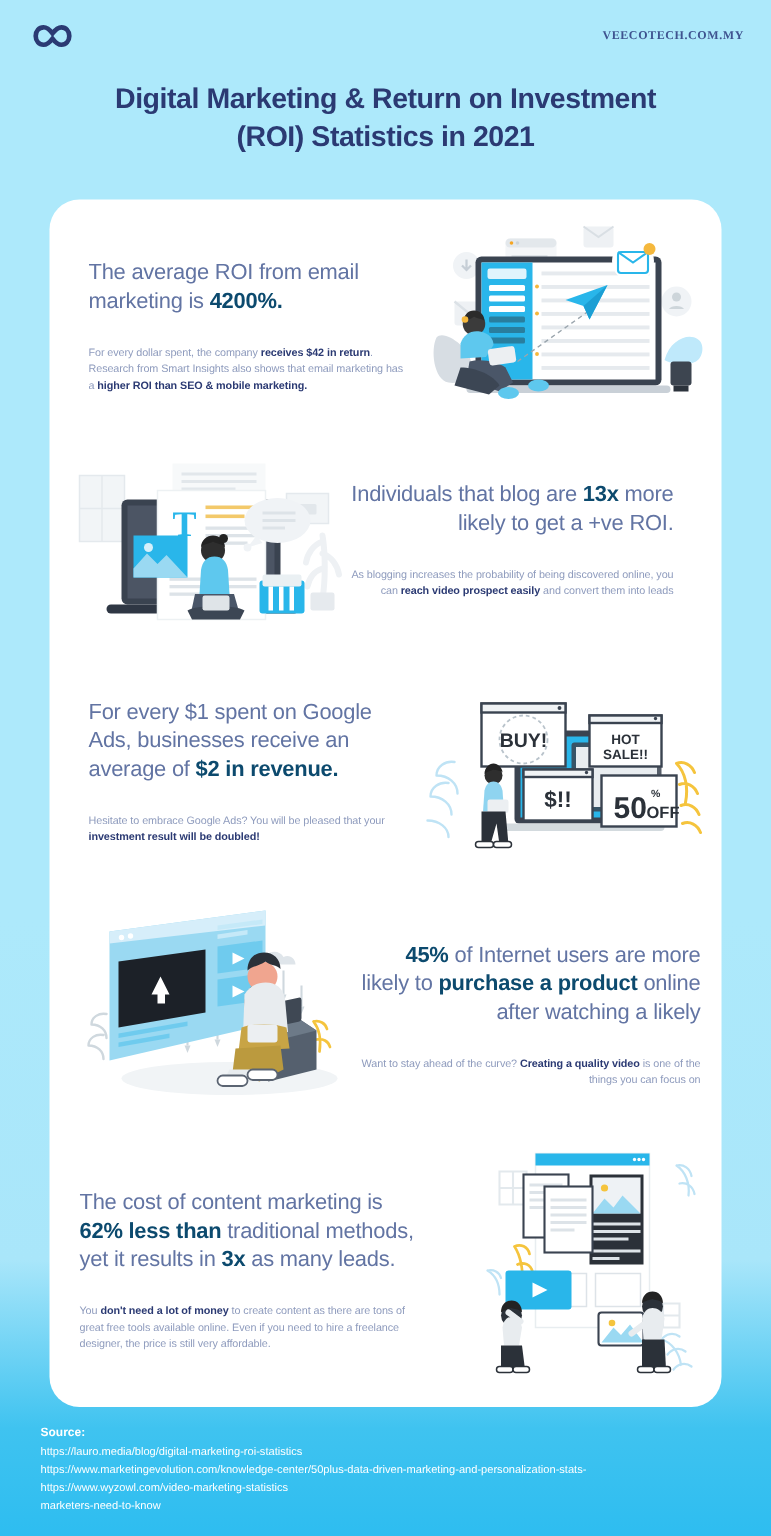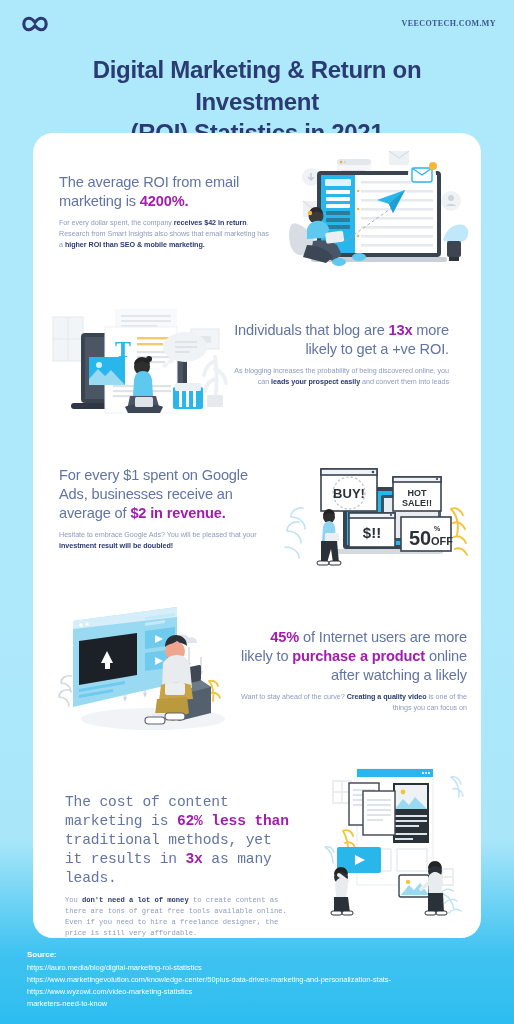--- a/index.html
+++ b/index.html
@@ -17,37 +17,37 @@
     position:absolute; left:20px; top:12px;
     font-size:26px; line-height:26px; font-weight:700;
     color:#2b3a73; letter-spacing:-1px;
   }
   .site-url {
     position:absolute; right:18px; top:19px;
     font-size:8px; letter-spacing:.4px; color:#3f5490; font-weight:600;font-family:Liberation Serif, serif;
   }
   .title {
     text-align:center; color:#2b3a73;
-    font-size:24px; font-weight:700; line-height:1.32;
+    font-size:19px; font-weight:700; line-height:1.32;
     padding:8px 28px 0; letter-spacing:-.3px;
   }
   
   .card {
     position:absolute; left:33px; top:133px; width:448px; height:805px;
     background:#ffffff; border-radius:20px; overflow:hidden;
   }
   .txt-left  { position:absolute; text-align:left; }
   .txt-right { position:absolute; text-align:right; }
   .head {
     font-size:14.6px; line-height:1.30; color:#6274a3; font-weight:400;
     letter-spacing:-.15px;
   }
-  .head b { color:#a21caf; font-weight:700; }
+  .head b { color:#0c4a6e; font-weight:700; }
   .sub {
-    font-size:7.2px; line-height:1.52; color:#8e9bbd; margin-top:7px;
+    font-size:7.2px; line-height:1.52; color:#8e9bbd; margin-top:19px;
     letter-spacing:-.05px;
   }
   .sub b { color:#2b3a73; font-weight:700; }
   .art { position:absolute; }
   .art svg { display:block; }
   
   .footer {
     position:absolute; left:27px; bottom:14px; right:10px;
     color:#ffffff; font-size:7.4px; line-height:1.62;
   }
@@ -203,21 +203,21 @@
       <path d="M89 70c0-5 4-8 8-8s8 3 8 8c-2-3-5-2-8-4-3 2-6 1-8 4z" fill="#232323"></path>
       <circle cx="104" cy="64" r="3" fill="#232323"></circle>
       <path d="M89 85c1-6 4-9 9-9s8 3 9 9l1 16H88z" fill="#5ec8ee"></path>
       <path d="M85 101h26l4 14H82z" fill="#4a5668"></path>
       <path d="M80 112c6-4 32-4 38 0l-3 6H83z" fill="#3c4654"></path>
       <rect x="90" y="102" width="18" height="10" rx="1.5" fill="#dfe4e8"></rect>
     </svg>
   </div>
   <div class="txt-right" style="right:32px; top:188px; width:226px;">
     <div class="head"><span>Individuals that blog are </span><b>13x</b><span> more likely to get a +ve ROI.</span></div>
-    <div class="sub"><span>As blogging increases the probability of being discovered online, you can </span><b>leads your prospect easily</b><span> and convert them into leads</span></div>
+    <div class="sub"><span>As blogging increases the probability of being discovered online, you can </span><b>reach video prospect easily</b><span> and convert them into leads</span></div>
   </div>
 
   <div class="txt-left" style="left:26px; top:333px; width:212px;">
     <div class="head"><span>For every $1 spent on Google Ads, businesses receive an average of </span><b>$2 in revenue.</b></div>
     <div class="sub"><span>Hesitate to embrace Google Ads? You will be pleased that your </span><b>investment result will be doubled!</b></div>
   </div>
   <div class="art" style="left:248px; top:322px;">
     <svg width="194" height="126" viewBox="0 0 194 126">
       <g stroke="#bfe3f5" stroke-width="1.6" fill="none" stroke-linecap="round">
         <path d="M10 62c8 0 14 5 14 12M10 62c0-6 6-10 12-9M6 76c8 0 14 5 14 12M6 76c0-6 6-10 12-9M4 92c8 0 14 5 14 11"></path>
@@ -325,21 +325,21 @@
       <path d="M104 112h16l-2 8h-18z" fill="#e8ecef"></path>
       <rect x="96" y="116" width="20" height="7" rx="3.5" fill="#ffffff" stroke="#5b6472" stroke-width="1.2"></rect>
       <rect x="116" y="112" width="20" height="7" rx="3.5" fill="#ffffff" stroke="#5b6472" stroke-width="1.2"></rect>
     </svg>
   </div>
   <div class="txt-right" style="right:14px; top:495px; width:228px;">
     <div class="head"><b>45%</b><span> of Internet users are more likely to </span><b>purchase a product</b><span> online after watching a likely</span></div>
     <div class="sub"><span>Want to stay ahead of the curve? </span><b>Creating a quality video</b><span> is one of the things you can focus on</span></div>
   </div>
 
-  <div class="txt-left" style="left:32px; top:660px; width:232px;font-family:Liberation Mono, monospace;">
+  <div class="txt-left" style="left:20px; top:660px; width:232px;">
     <div class="head"><span>The cost of content marketing is </span><b>62%</b><span> </span><b>less than</b><span> traditional methods, yet it results in </span><b>3x</b><span> as many leads.</span></div>
     <div class="sub"><span>You </span><b>don't need a lot of money</b><span> to create content as there are tons of great free tools available online. Even if you need to hire a freelance designer, the price is still very affordable.</span></div>
   </div>
   <div class="art" style="left:272px; top:628px;">
     <svg width="176" height="160" viewBox="0 0 176 160">
       <g stroke="#bfe3f5" stroke-width="1.5" fill="none" stroke-linecap="round">
         <path d="M146 16c6 4 9 12 8 20M146 16c5-1 9 2 10 7M148 28c5-1 9 2 10 7"></path>
         <path d="M136 132c7 2 12 9 13 17M136 132c3-4 8-5 12-2M140 142c3-4 8-5 12-2M144 152c3-4 8-5 12-2"></path>
         <path d="M20 86c5 3 8 9 8 16M20 86c4-1 8 1 9 5"></path>
       </g>

